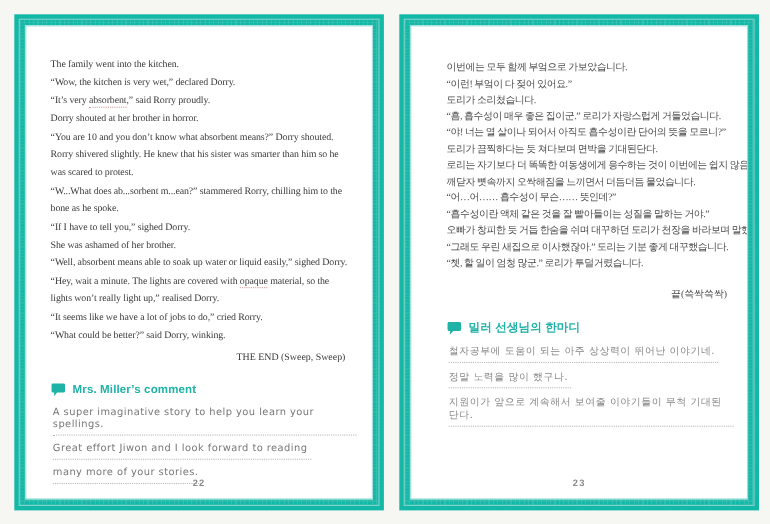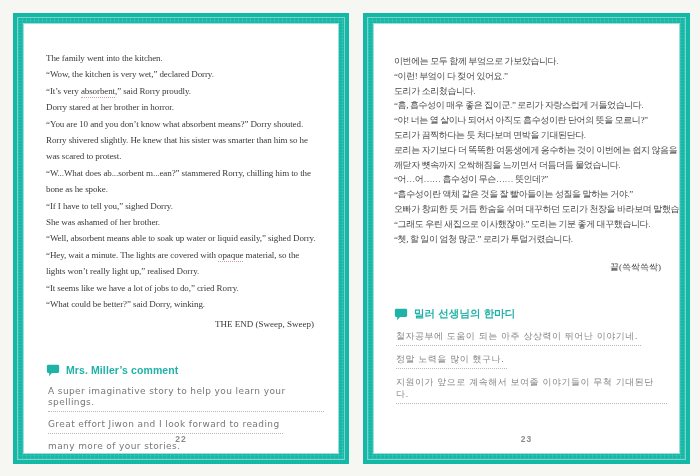--- a/index.html
+++ b/index.html
@@ -18,39 +18,39 @@
     background:
       repeating-linear-gradient(90deg, rgba(72,196,185,0.55) 0 1px, rgba(255,255,255,0) 1px 4px),
       repeating-linear-gradient(0deg, rgba(72,196,185,0.35) 0 1px, rgba(255,255,255,0) 1px 3px);
   }
   .frame-inner{
     position:relative;width:100%;height:100%;box-sizing:border-box;
     border:1px solid #9fdfd8;background:#ffffff;
   }
   .content{position:absolute;inset:0;overflow:hidden;}
   .page.left .content{padding:26px 14px 0 22px;}
-  .page.right .content{padding:30px 12px 0 20px;}
+  .page.right .content{padding:30px 12px 0 32px;}
 
   
   .story-line{
     white-space:nowrap;color:#3a3a3a;
   }
   .en .story-line{font:9px/16.4px "Liberation Serif", serif;letter-spacing:-0.1px;}
   .ko .story-line{font:9px/14.8px "Liberation Serif", serif;letter-spacing:-0.4px;color:#474747;}
   .uword{
     border-bottom:1px dotted #cf9d9d;padding-bottom:1px;text-align:center;
   }
   .story-end{
     text-align:right;color:#3a3a3a;
   }
   .en-end{font:9px/16.4px "Liberation Serif", serif;padding-right:10px;margin-top:3px;}
   .ko-end{font:9px/14.8px "Liberation Serif", serif;padding-right:6px;margin-top:14px;color:#474747;}
 
   
-  .comment{margin-top:32px;}
+  .comment{margin-top:16px;}
   .comment-head{display:flex;align-items:center;gap:6px;margin-bottom:7px;}
   .bubble{display:inline-flex;width:14px;height:13px;flex:0 0 auto;}
   .comment-title{
     font-family:"Liberation Sans", sans-serif;font-size:10.5px;font-weight:bold;
     color:#1fb2a7;letter-spacing:0.1px;
   }
   .hand-line{
     display:table;max-width:100%;
     border-bottom:1px dotted #b8b8b8;
     padding:2px 3px 3px 0;margin:0 0 5px 2px;
@@ -71,21 +71,21 @@
 
   <div class="page left">
     <div class="frame">
       <div class="frame-inner">
         <div class="content">
 
           <div class="story en">
               <div class="story-line">The family went into the kitchen.</div>
               <div class="story-line">“Wow, the kitchen is very wet,” declared Dorry.</div>
               <div class="story-line">“It’s very <span class="uword">absorbent</span>,” said Rorry proudly.</div>
-              <div class="story-line">Dorry stared at her brother in horror.</div>
+              <div class="story-line">Dorry shouted at her brother in horror.</div>
               <div class="story-line">“You are 10 and you don’t know what absorbent means?” Dorry shouted.</div>
               <div class="story-line">Rorry shivered slightly. He knew that his sister was smarter than him so he</div>
               <div class="story-line">was scared to protest.</div>
               <div class="story-line">“W...What does ab...sorbent m...ean?” stammered Rorry, chilling him to the</div>
               <div class="story-line">bone as he spoke.</div>
               <div class="story-line">“If I have to tell you,” sighed Dorry.</div>
               <div class="story-line">She was ashamed of her brother.</div>
               <div class="story-line">“Well, absorbent means able to soak up water or liquid easily,” sighed Dorry.</div>
               <div class="story-line">“Hey, wait a minute. The lights are covered with <span class="uword">opaque</span> material, so the</div>
               <div class="story-line">lights won’t really light up,” realised Dorry.</div>

